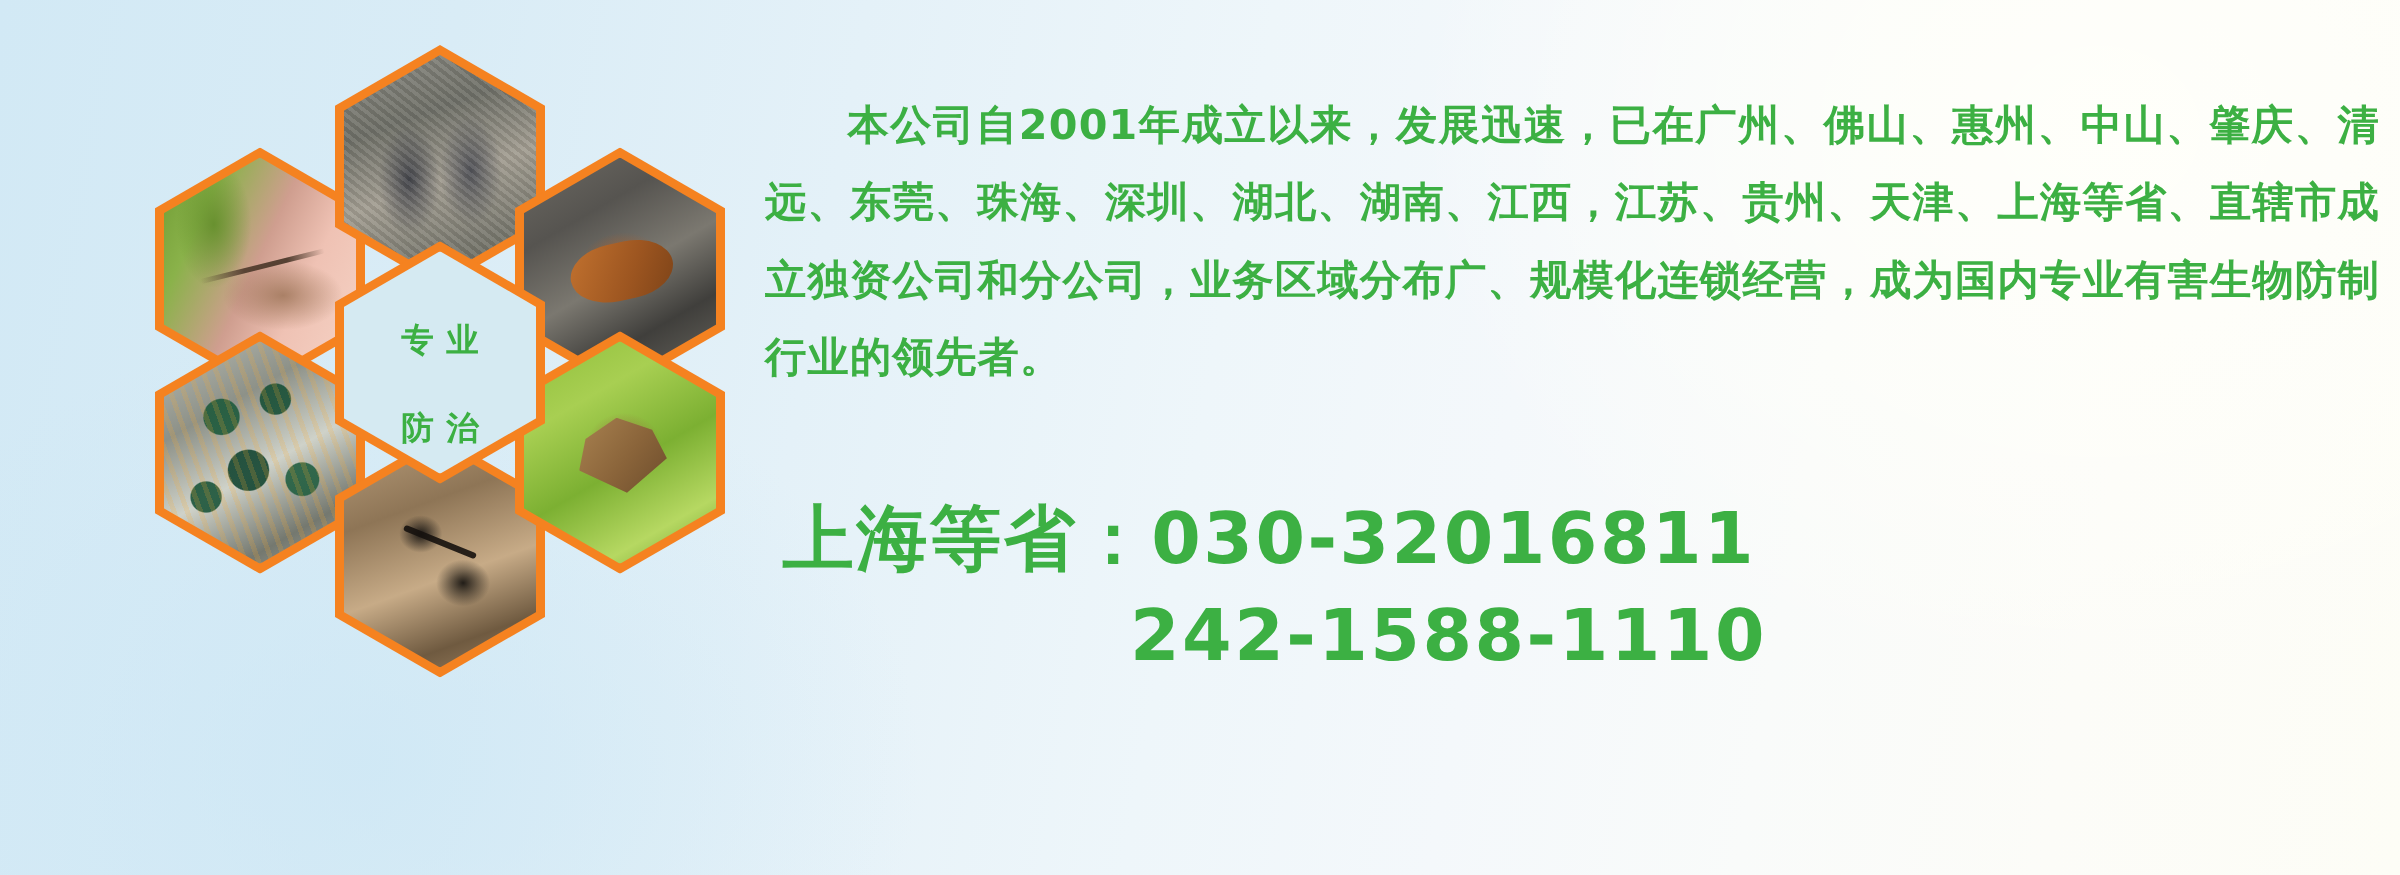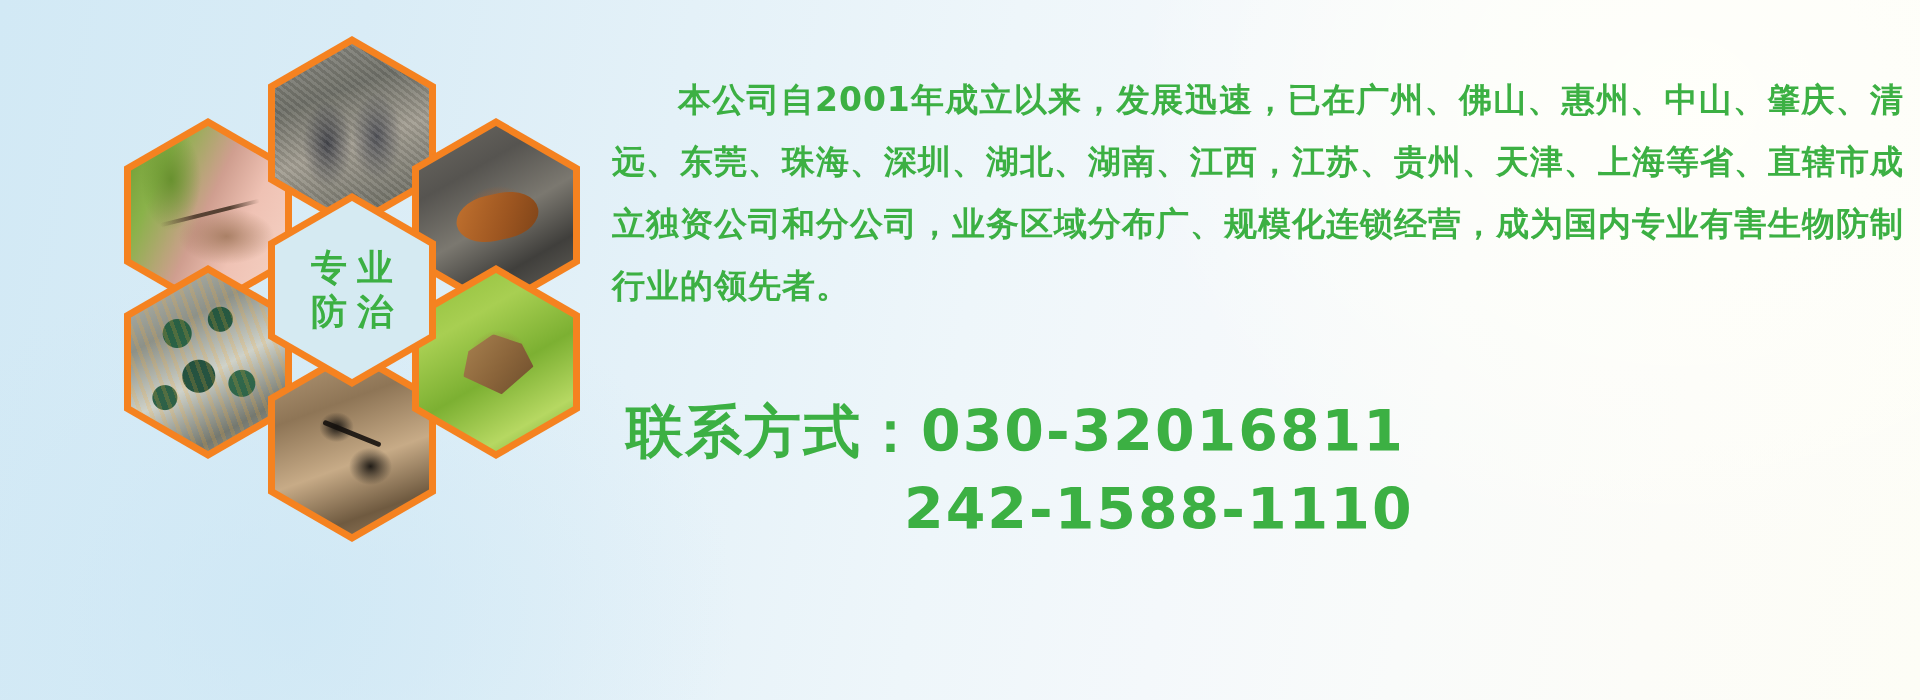--- a/index.html
+++ b/index.html
@@ -106,23 +106,24 @@
     transform:rotate(-8deg);
   }
   .ph-center{background:#d5eaf2;}
 
   .hex-label{
     position:absolute;left:0;top:0;width:100%;height:100%;
     display:flex;flex-direction:column;align-items:center;justify-content:center;
     gap:6px;
   }
   .hex-label span{
-    color:#3cb043;font-size:36px;font-weight:bold;letter-spacing:10px;
+    color:#3cb043;font-size:26px;font-weight:bold;letter-spacing:10px;
     text-indent:10px;line-height:1.05;
     font-family:"DejaVu Sans","Liberation Sans",sans-serif;
+    margin-top:37px;
   }
 
   
   .content{position:absolute;left:608px;top:0;width:1300px;height:700px;}
   .para{
     position:absolute;left:4px;top:36px;width:1292px;
     color:#3cb043;font-size:33px;font-weight:bold;line-height:62px;
     text-indent:66px;text-align:justify;letter-spacing:1px;
     font-family:"DejaVu Sans","Liberation Sans",sans-serif;
   }
@@ -192,21 +193,21 @@
     </div>
 
   </div>
 
   <div class="content">
 
     <p class="para">本公司自2001年成立以来，发展迅速，已在广州、佛山、惠州、中山、肇庆、清远、东莞、珠海、深圳、湖北、湖南、江西，江苏、贵州、天津、上海等省、直辖市成立独资公司和分公司，业务区域分布广、规模化连锁经营，成为国内专业有害生物防制行业的领先者。</p>
 
     <div class="contact">
       <div class="contact-line l1">
-        <span>联系方式：</span><span>030-32016811</span>
+        <span>上海等省：</span><span>030-32016811</span>
       </div>
       <div class="contact-line l2">
         <span>242-1588-1110</span>
       </div>
     </div>
 
   </div>
 
 </div>
 

